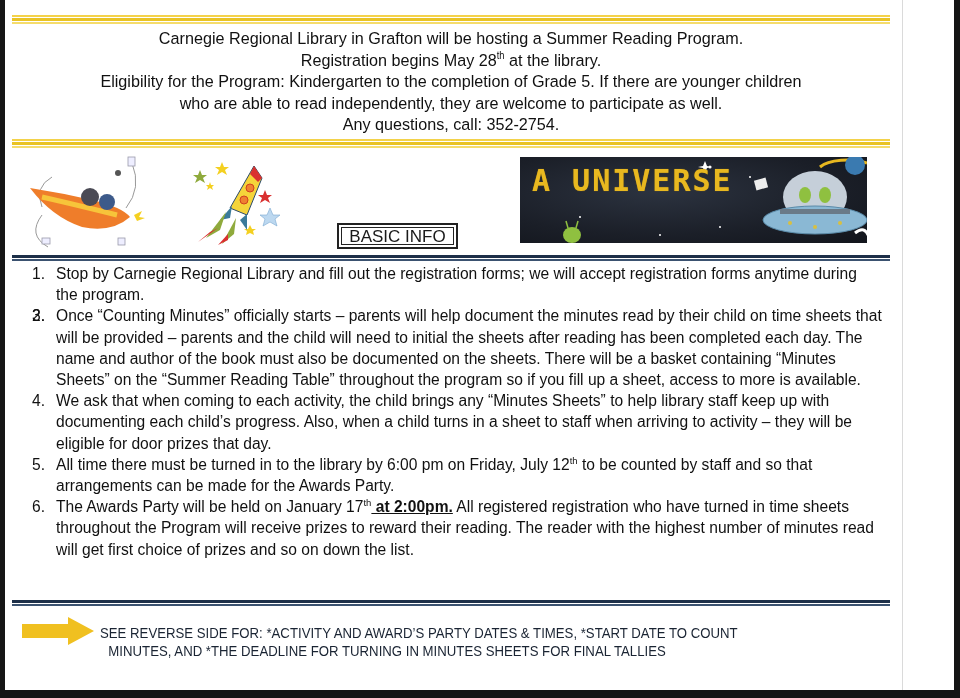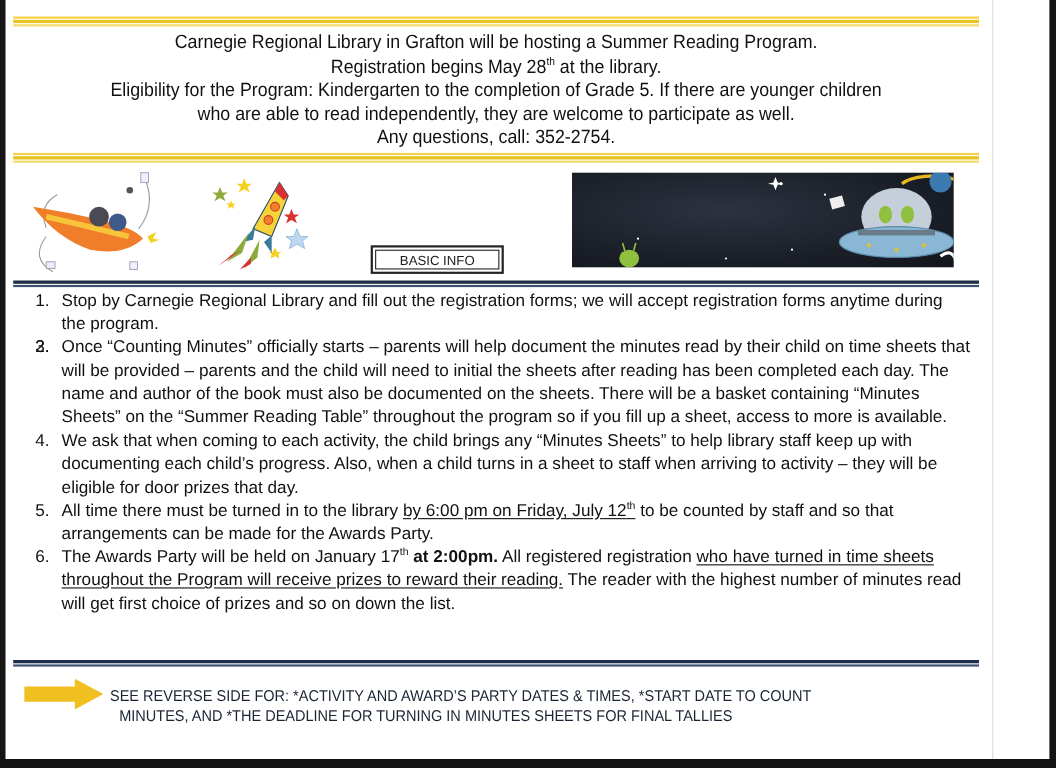--- a/index.html
+++ b/index.html
@@ -30,44 +30,44 @@
   }
   .header sup { font-size:10px; line-height:0; }
 
   .art { position:absolute; }
   .basic-info {
     position:absolute; left:337px; top:223px; width:121px; height:26px;
     border:2px solid #222; box-sizing:border-box;
   }
   .basic-info .inner {
     position:absolute; left:2px; top:2px; right:2px; bottom:2px; border:1px solid #222;
-    font-size:12px; line-height:18px; text-align:center; color:#1a1a1a;
+    font-size:17px; line-height:18px; text-align:center; color:#1a1a1a;
   }
 
   .banner {
     position:absolute; left:520px; top:157px; width:347px; height:86px;
     background:radial-gradient(ellipse at 40% 40%, #2c3340 0%, #1b1f28 60%, #12151c 100%);
     overflow:hidden;
   }
   .banner .title {
     position:absolute; left:12px; top:8px;
     font-family:"DejaVu Sans Mono", monospace; font-weight:bold;
     color:#e8b820; font-size:30px; line-height:31px; letter-spacing:2px;
     text-shadow:0 0 1px #a07810;
   }
 
   .list {
     position:absolute; left:32px; top:263px; width:850px;
     font-size:15.6px; line-height:21.2px; color:#111;
   }
   .item { position:relative; padding-left:24px; }
   .item .num { position:absolute; left:0; top:0; }
-  .u { text-decoration:underline; text-underline-offset:2px; }
+  .u { text-underline-offset:2px; }
   sup.s { font-size:9.5px; line-height:0; vertical-align:super; }
-  .b { font-weight:bold; }
+  .b { font-weight:bold;text-decoration:underline; }
 
   .footer-arrow { position:absolute; left:22px; top:617px; }
   .footer {
     position:absolute; left:100px; top:625px; width:800px;
     font-size:14.2px; line-height:17.6px; color:#1a2433;
     transform:scaleX(0.93); transform-origin:left top;
   }
   .footer .line2 { padding-left:9px; }
 </style>
 </head>
@@ -142,20 +142,21 @@
     <circle cx="230" cy="20" r="1" fill="#fff"></circle>
     <circle cx="200" cy="70" r="1" fill="#fff"></circle>
     <circle cx="60" cy="60" r="1" fill="#fff"></circle>
     <circle cx="140" cy="78" r="1" fill="#fff"></circle>
     <path d="M185 4 l2 5 l5 1 l-5 1 l-2 5 l-2 -5 l-5 -1 l5 -1 z" fill="#fff"></path>
     <rect x="235" y="22" width="12" height="10" fill="#eee" transform="rotate(-15 241 27)"></rect>
     <path d="M300 10 a30 12 0 0 1 47 -4" stroke="#e8b820" stroke-width="3" fill="none"></path>
     <circle cx="335" cy="8" r="10" fill="#3a7ab0"></circle>
   </svg>
   <div class="title">
+    <div>A UNIVERSE</div>
   </div>
   <svg style="position:absolute;left:240px;top:8px;" width="110" height="78" viewBox="0 0 110 78">
     <ellipse cx="55" cy="32" rx="32" ry="26" fill="#d8e2ec" opacity="0.9"></ellipse>
     <ellipse cx="45" cy="30" rx="6" ry="8" fill="#8fc040"></ellipse>
     <ellipse cx="65" cy="30" rx="6" ry="8" fill="#8fc040"></ellipse>
     <ellipse cx="55" cy="55" rx="52" ry="14" fill="#8ab8d4" stroke="#5a8aa8" stroke-width="1"></ellipse>
     <rect x="20" y="44" width="70" height="5" fill="#6a7a88"></rect>
     <circle cx="30" cy="58" r="2" fill="#d8c040"></circle>
     <circle cx="55" cy="62" r="2" fill="#d8c040"></circle>
     <circle cx="80" cy="58" r="2" fill="#d8c040"></circle>

